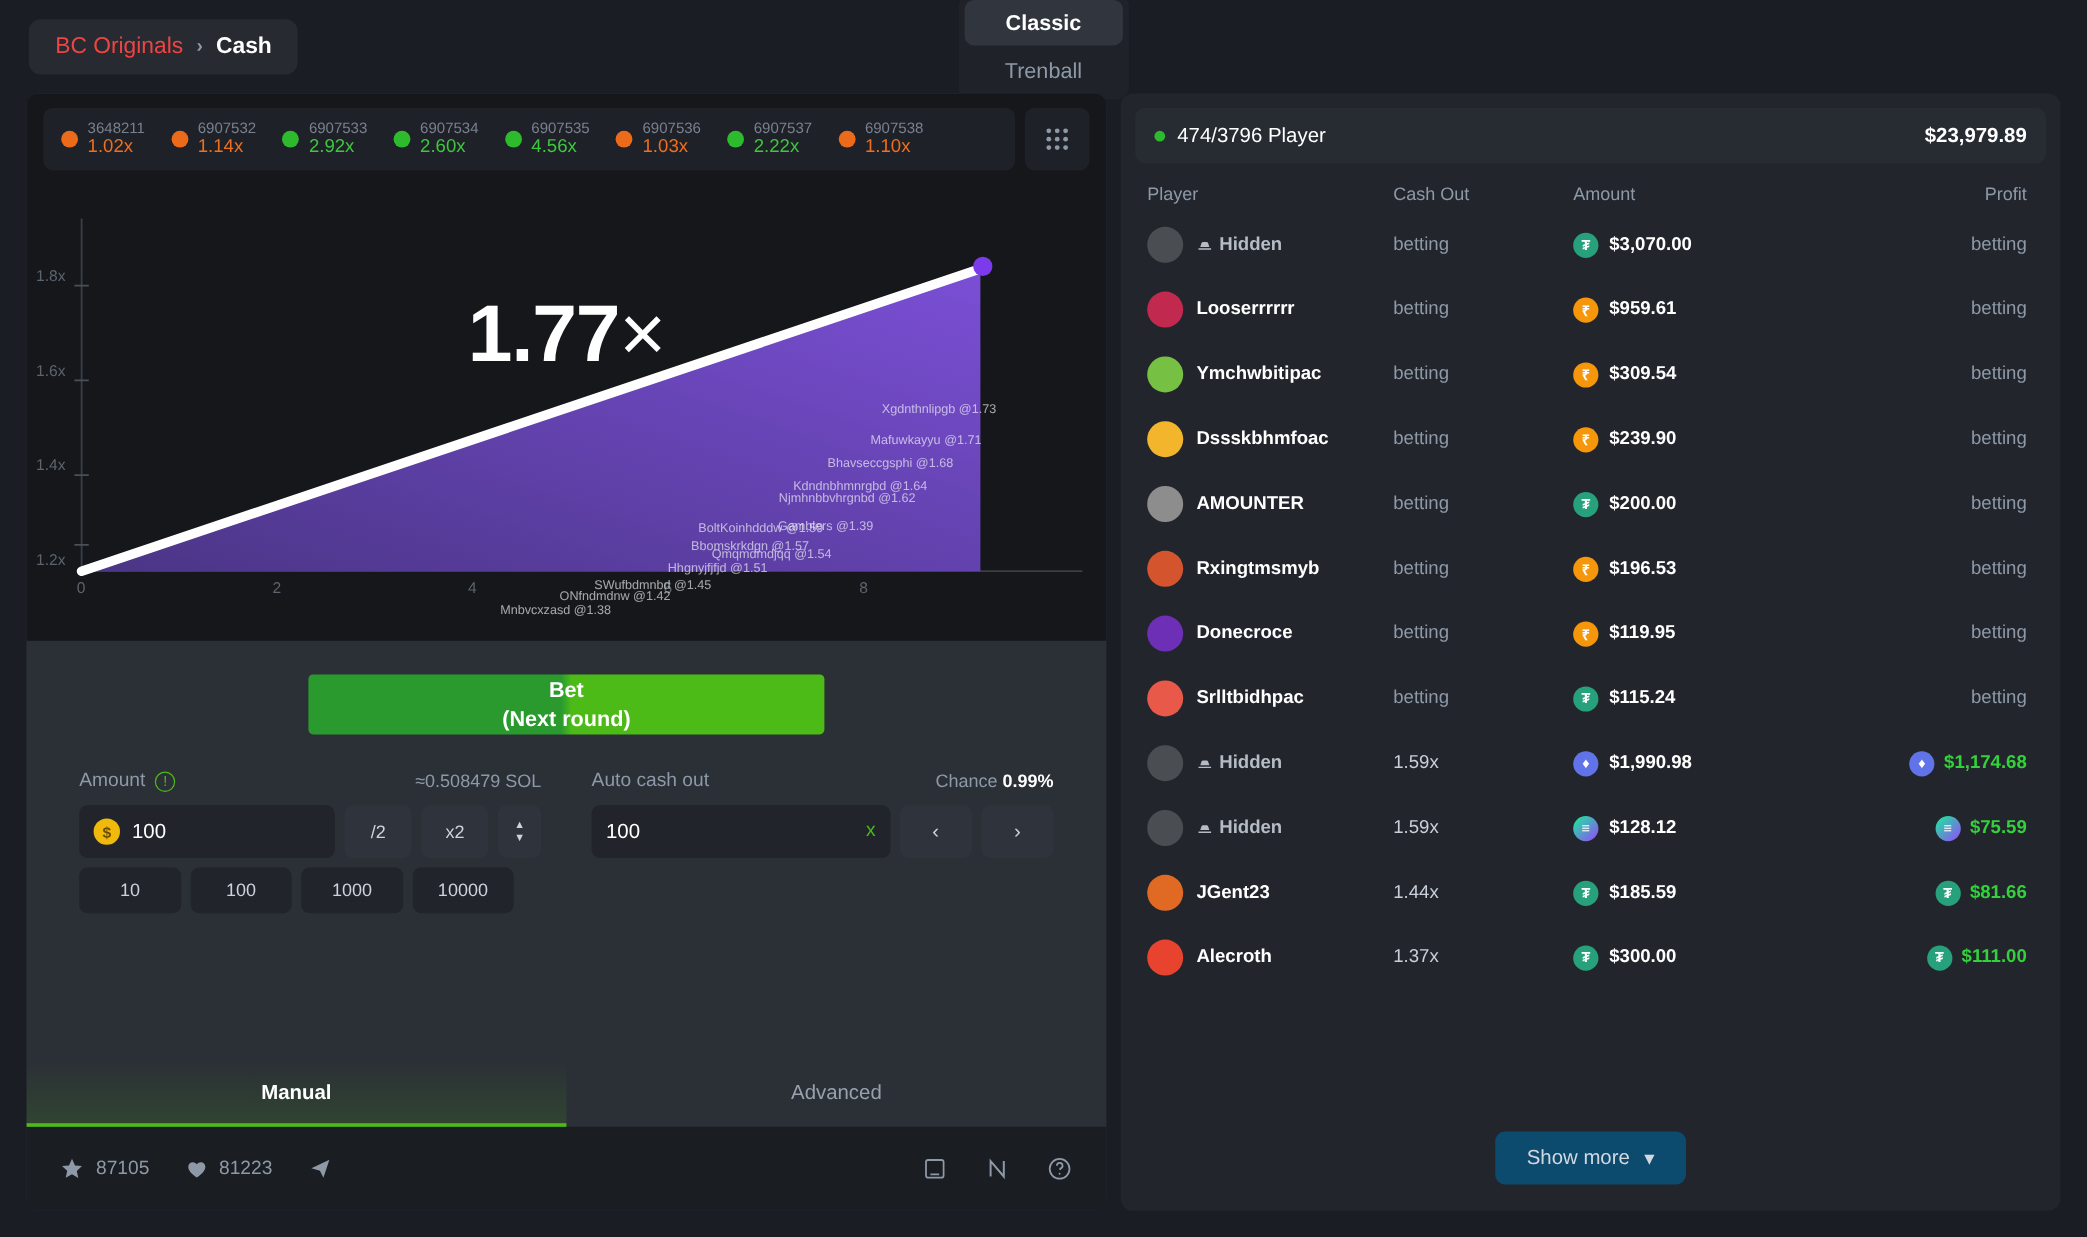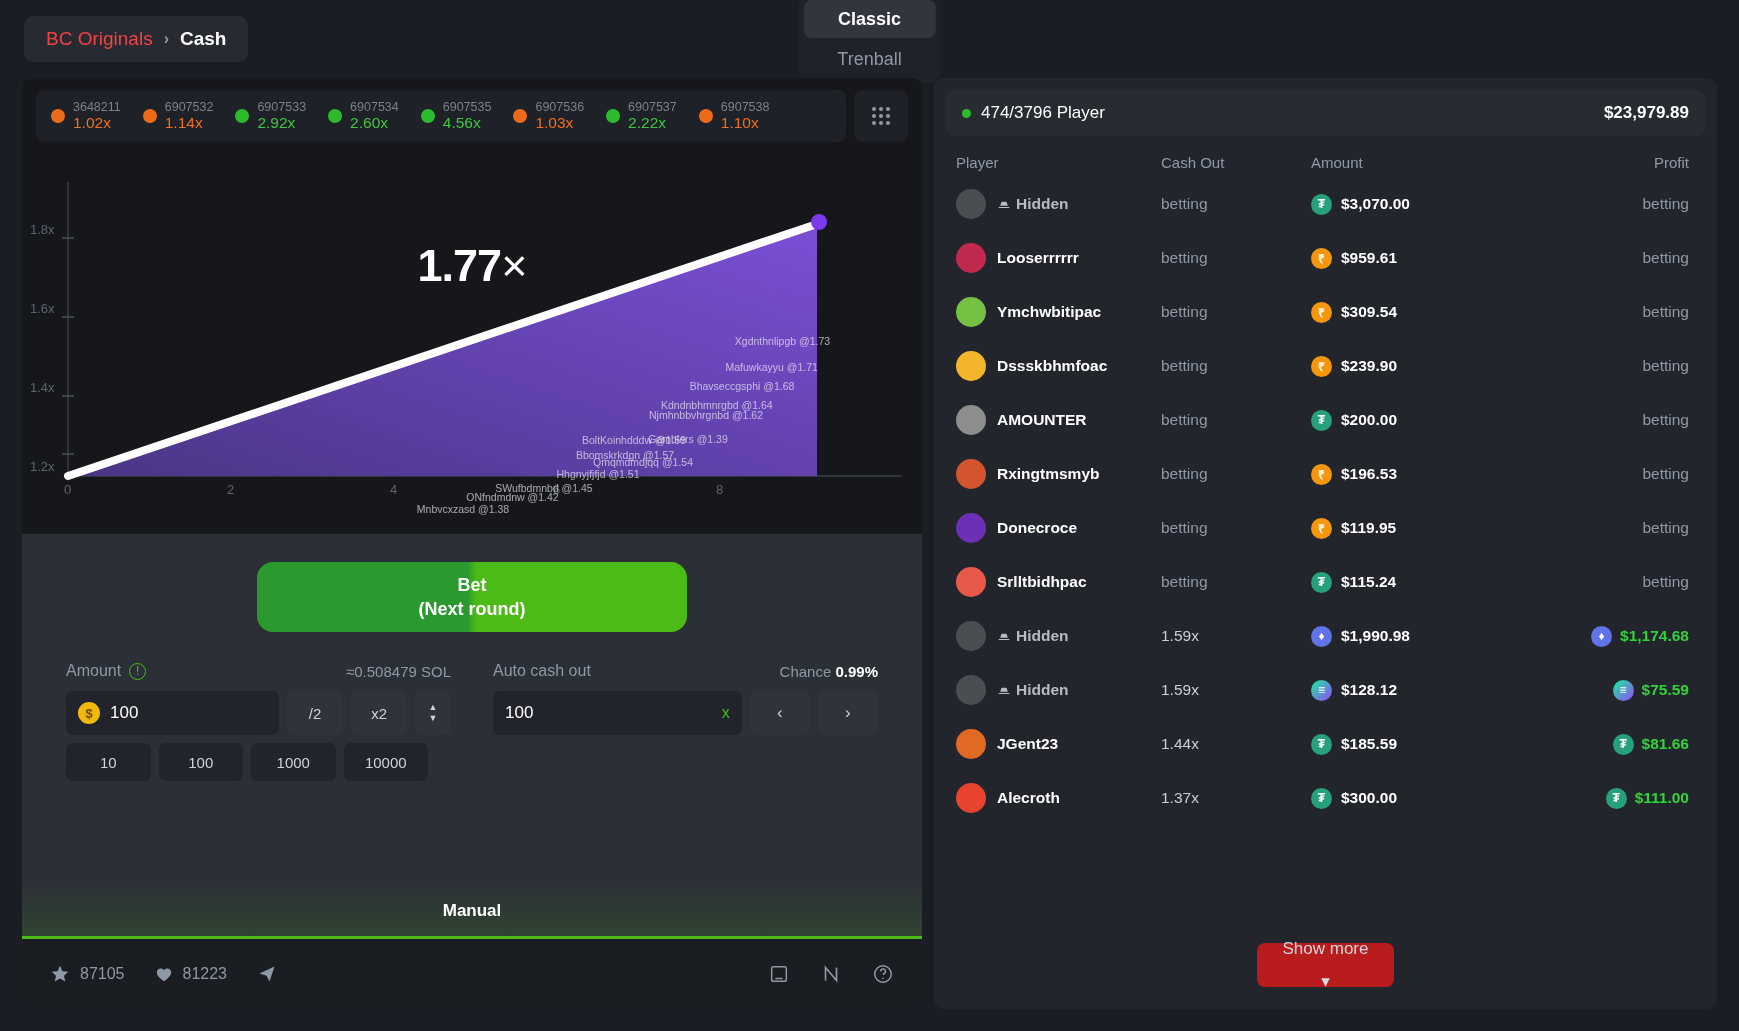--- a/index.html
+++ b/index.html
@@ -58,33 +58,33 @@
     width: 54px; height: 52px; flex: 0 0 54px; background: #1e2127; border-radius: 8px;
     display: flex; align-items: center; justify-content: center; cursor: pointer;
   }
   .gridbtn .dots { display: grid; grid-template-columns: repeat(3, 4px); grid-gap: 3px; }
   .gridbtn .dots i { width: 4px; height: 4px; background: #8e99a8; border-radius: 50%; display: block; }
 
   .plot { position: absolute; left: 0; top: 76px; right: 0; bottom: 0; }
   .plot svg { display: block; }
   .bigmult {
     position: absolute; left: 0; right: 0; top: 86px; text-align: center;
-    color: #fff; font-size: 45px; font-weight: bold; letter-spacing: -1px;
+    color: #fff; font-size: 67px; font-weight: bold; letter-spacing: -1px;
   }
   .bigmult .xs { font-weight: normal; }
   .axlabel { position: absolute; color: #5c646f; font-size: 13px; }
 
   
   .betname { position: absolute; color: rgba(255,255,255,0.62); font-size: 10.5px; white-space: nowrap; }
 
   
   .controls { flex: 1 1 auto; display: flex; flex-direction: column; padding: 0; }
   .betbtnwrap { padding: 28px 0 0 0; display: flex; justify-content: center; }
   .betbtn {
-    width: 430px; height: 70px; border-radius: 16px; border: 0; cursor: pointer;
+    width: 430px; height: 50px; border-radius: 4px; border: 0; cursor: pointer;
     background: linear-gradient(90deg, #2a9a2f 0%, #2a9a2f 49%, #4cbb17 51%, #4cbb17 100%);
     color: #fff; font-size: 18px; font-weight: bold; line-height: 1.35;
     display: flex; flex-direction: column; align-items: center; justify-content: center;
     font-family: "Liberation Sans", sans-serif;
   }
 
   .fields { display: flex; gap: 42px; padding: 30px 44px 0 44px; }
   .field { flex: 1 1 0; }
   .flabel { display: flex; justify-content: space-between; align-items: center; margin-bottom: 11px; }
   .flabel .lt { color: #8e99a8; font-size: 16px; display: flex; align-items: center; gap: 8px; }
@@ -157,25 +157,24 @@
   .pcash.val { color: #c9cfd8; }
   .pamount { flex: 1 1 auto; display: flex; align-items: center; gap: 9px; color: #fff; font-size: 15.5px; font-weight: bold; }
   .pprofit { flex: 0 0 120px; display: flex; align-items: center; justify-content: flex-end; gap: 8px; color: #8e99a8; font-size: 15.5px; }
   .pprofit.win { color: #33d13b; font-weight: bold; }
   .cicon { width: 21px; height: 21px; border-radius: 50%; flex: 0 0 21px; display: flex; align-items: center; justify-content: center; font-size: 12px; font-weight: bold; color: #fff; }
   .cicon.usdt { background: #26a17b; }
   .cicon.inr { background: #f5960b; }
   .cicon.eth { background: #6073e8; }
   .cicon.sol { background: linear-gradient(135deg, #14f195 0%, #9945ff 100%); }
   .showmore {
-    margin: 10px auto 22px auto; background: #b91c1c; border-radius: 8px; height: 44px;
+    margin: 10px auto 22px auto; background: #0c4a6e; border-radius: 8px; height: 44px;
     display: flex; align-items: center; justify-content: center; gap: 12px;
     color: #d2d8e0; font-size: 17px; padding: 0 26px; cursor: pointer; border: 0;
     font-family: "Liberation Sans", sans-serif;
-    flex-direction: column;
   }
 </style>
 </head>
 <body>
 
 <div class="app">
 
   <div class="topbar">
     <div class="breadcrumb">
       <span class="bc-root">BC Originals</span>
@@ -382,20 +381,21 @@
 
         <div class="quickrow" id="quickrow">
             <button class="quickbtn">10</button>
             <button class="quickbtn">100</button>
             <button class="quickbtn">1000</button>
             <button class="quickbtn">10000</button>
           </div>
 
         <div class="modetabs">
           <div class="modetab active">Manual</div>
+          <div class="modetab">Advanced</div>
         </div>
 
         <div class="footer">
           <div class="fstat">
             <svg width="20" height="20" viewBox="0 0 24 24" fill="#8e99a8">
                 <path d="M12 2l3 6.6 7 .7-5.2 4.8 1.5 7-6.3-3.6L5.7 21l1.5-7L2 9.3l7-.7z"></path>
               </svg>
             <span>87105</span>
           </div>
           <div class="fstat">

